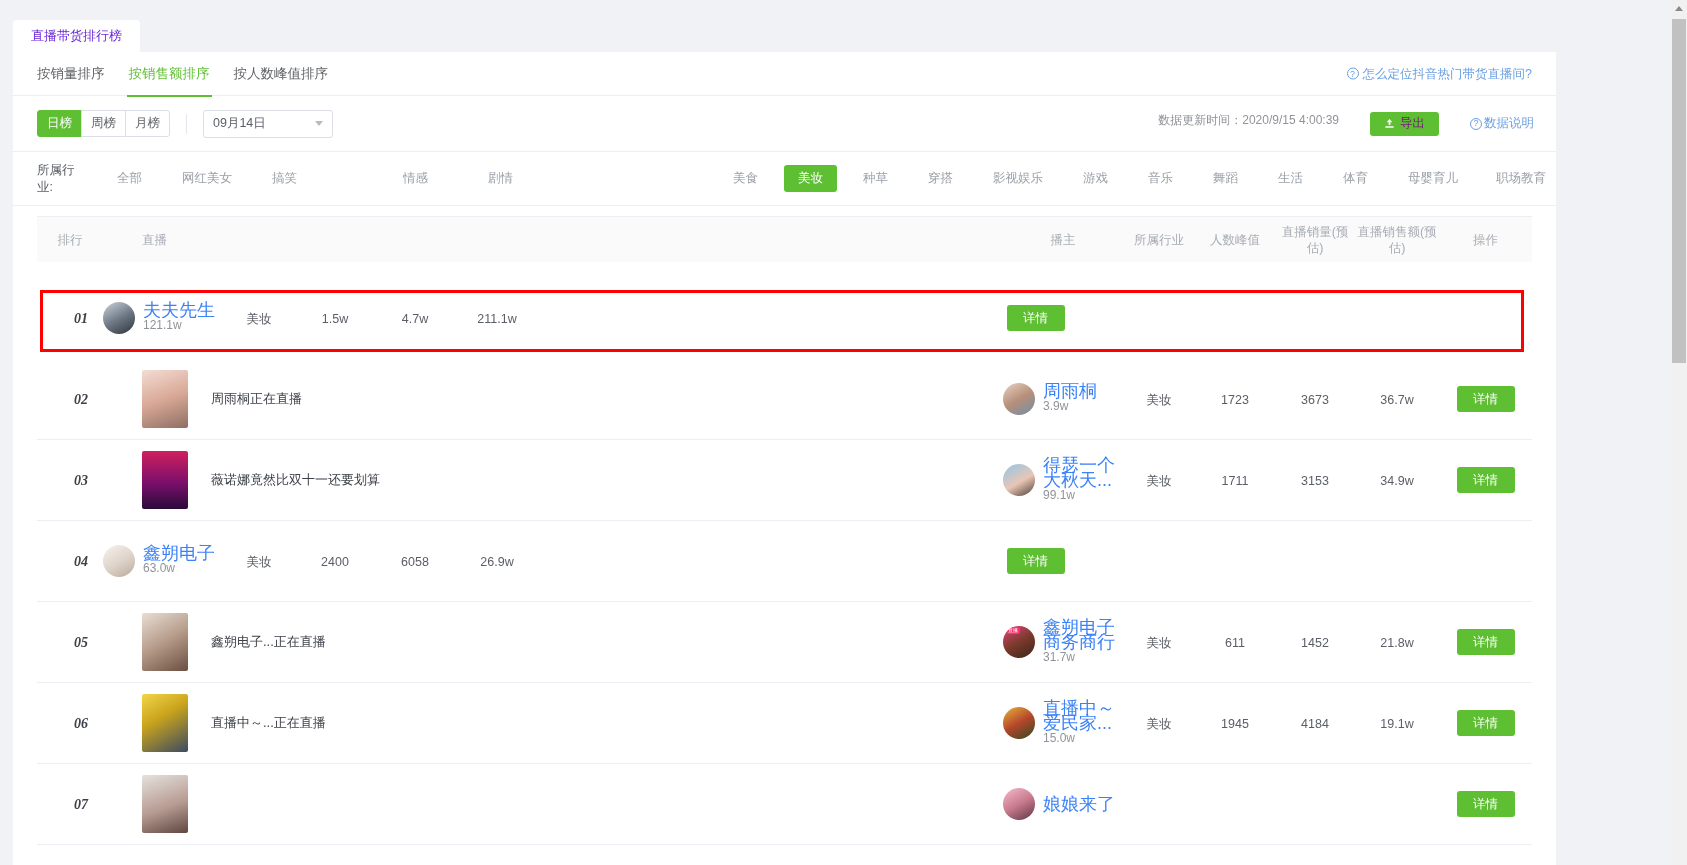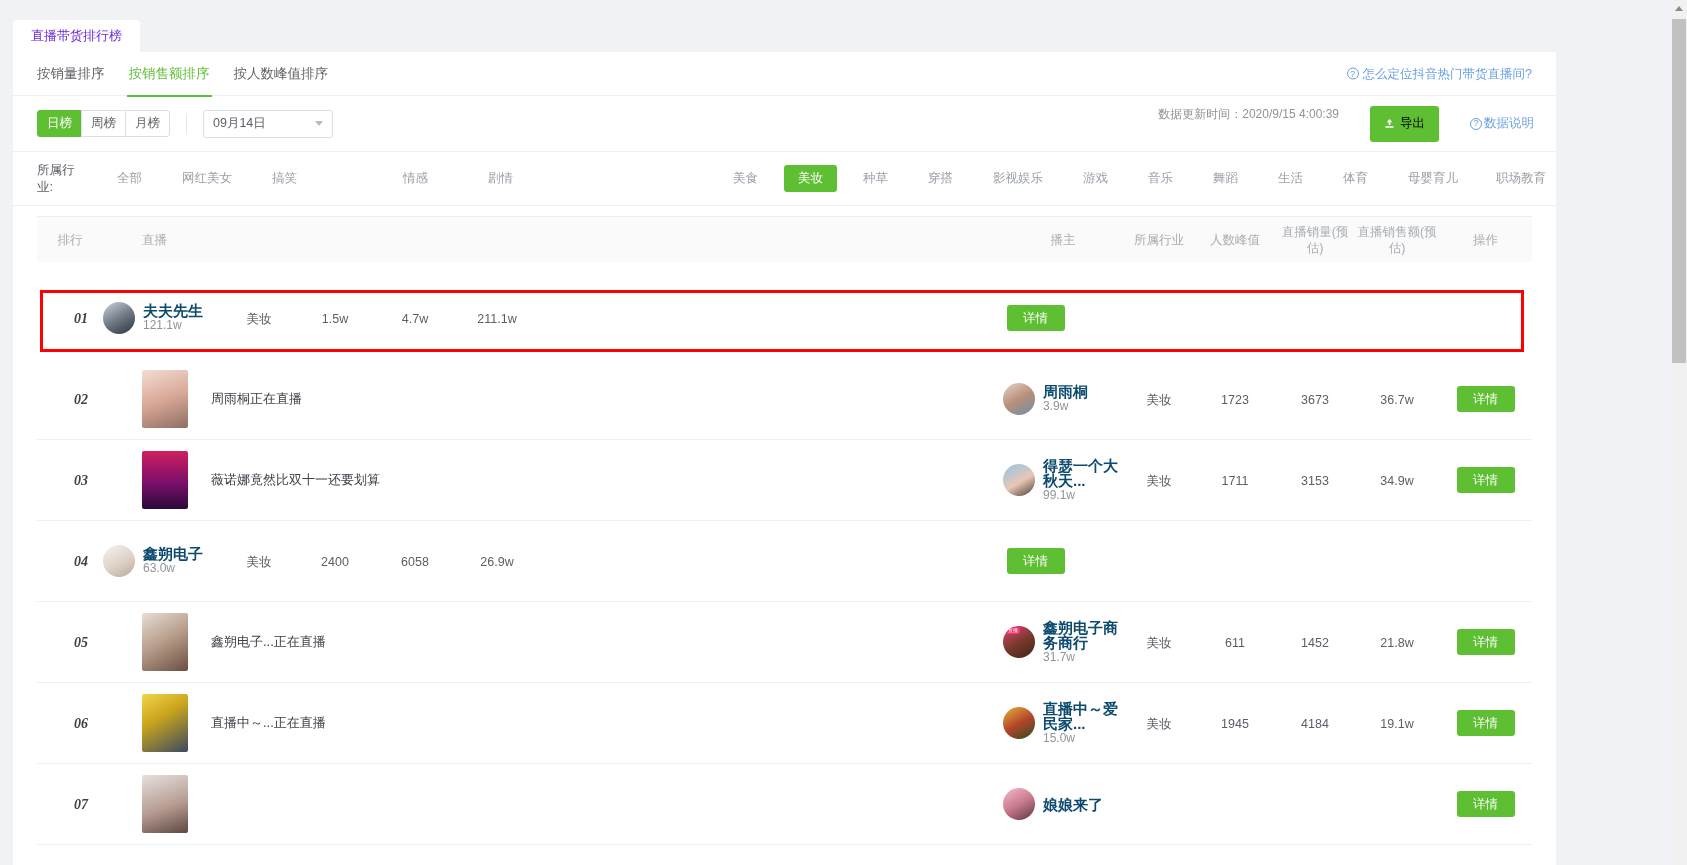--- a/index.html
+++ b/index.html
@@ -95,21 +95,21 @@
   .chev {
     width: 0; height: 0; border-left: 4px solid transparent;
     border-right: 4px solid transparent; border-top: 5px solid #b6bcc6;
   }
   .rightctl {
     position: absolute; right: 22px; top: 50%; transform: translateY(-50%);
     display: flex; gap: 31px;
   }
   .updtime { font-size: 12px; color: #909399; white-space: nowrap; }
   .exportbtn {
-    height: 36px; padding: 0 14px; background: #5fbf33; color: #000000;
+    height: 24px; padding: 0 14px; background: #5fbf33; color: #701a75;
     border-radius: 3px; font-size: 12.5px; display: flex; align-items: center;
     gap: 5px; cursor: pointer; border: none;
     font-family: "Liberation Sans", sans-serif;
   }
   .datadesc { font-size: 12.5px; color: #6a9fe0; display: flex; align-items: center; gap: 2px; cursor: pointer; white-space: nowrap;}
 
   
   .industry {
     position: relative; display: flex; align-items: center;
     min-height: 54px; padding: 8px 24px 8px 24px;
@@ -175,21 +175,21 @@
   .avatar {
     width: 32px; height: 32px; border-radius: 50%; flex: 0 0 32px;
     background: #ccc; overflow: hidden; position: relative;
   }
   .avatar .livebadge {
     position: absolute; top: 1px; left: 3px;
     background: #f5356e; color: #fff; font-size: 5px;
     padding: 1px 2px; border-radius: 2px; line-height: 1;
   }
   .hostinfo { line-height: 15px; }
-  .hostname { font-size: 15px; color: #0c4a6e; font-weight: bold; }
+  .hostname { font-size: 18px; color: #3b82f6; }
   .hostfans { font-size: 12px; color: #909399; }
   .cellval { font-size: 12.5px; color: #5a5e66; }
   .detailbtn {
     display: inline-flex; align-items: center; justify-content: center;
     width: 58px; height: 26px; background: #5fbf33; color: #fff;
     border-radius: 3px; font-size: 12.5px; cursor: pointer; border: none;
     font-family: "Liberation Sans", sans-serif;
   }
 
   

